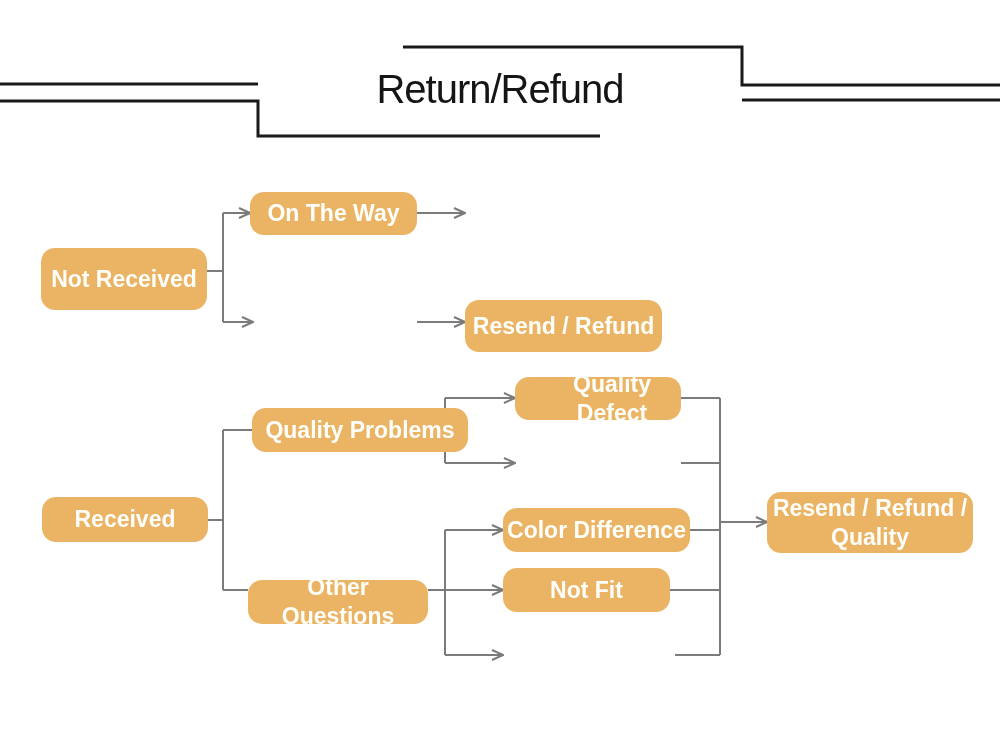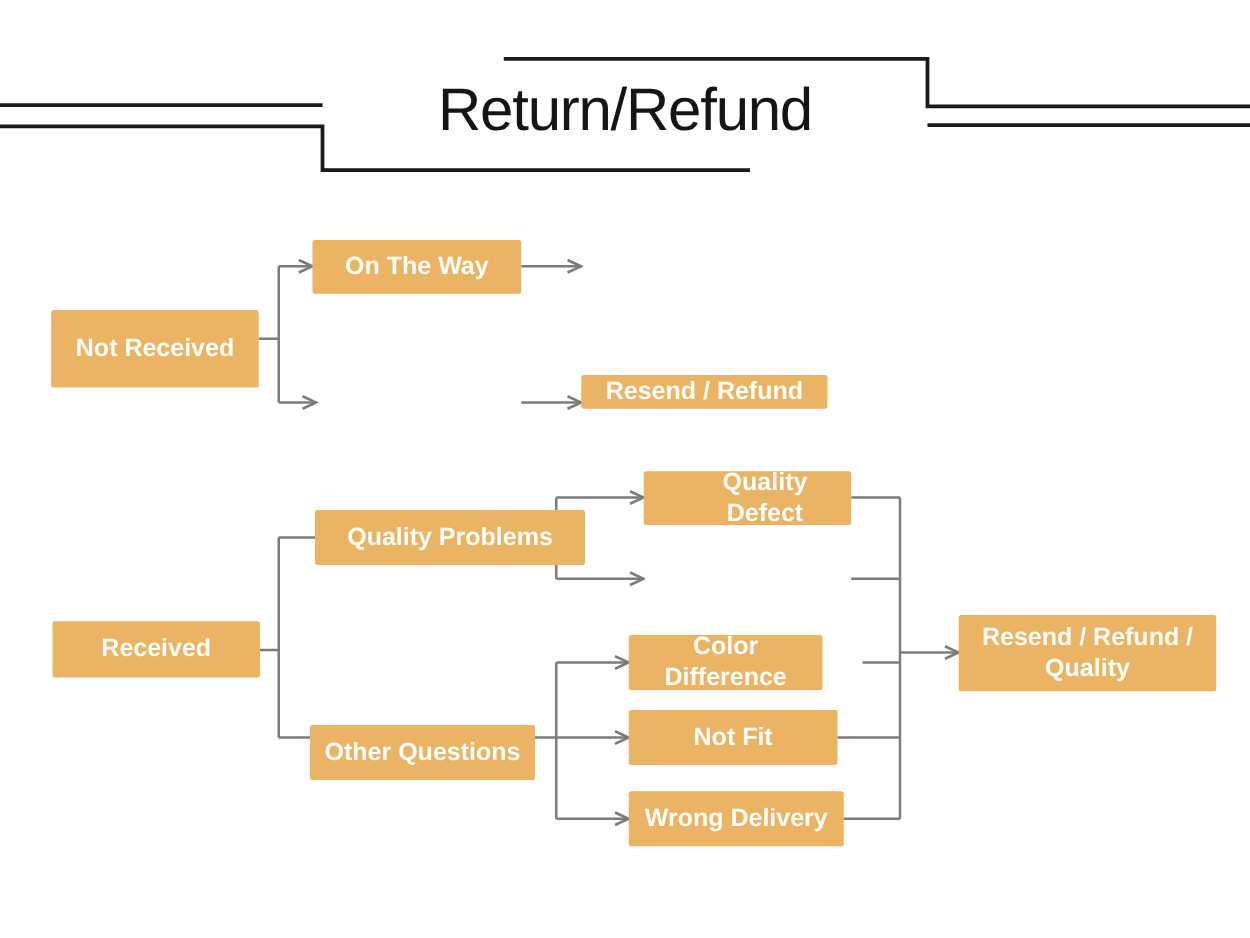--- a/index.html
+++ b/index.html
@@ -14,37 +14,37 @@
   .stage{
     position:relative;
     width:1000px;height:750px;
     background:var(--bg);
     font-family:"Liberation Sans", sans-serif;
     overflow:hidden;
   }
   .title{
     position:absolute;left:0;right:0;top:58px;
     text-align:center;
-    font-size:48px;line-height:62px;
+    font-size:40px;line-height:62px;
     letter-spacing:-1px;
     color:var(--title-color);
     font-weight:400;
   }
   svg.layer{position:absolute;left:0;top:0;}
   .decor{stroke:var(--decor-color);stroke-width:3;fill:none;}
   .conn{stroke:var(--line-color);stroke-width:2;fill:none;}
   .arrowhead{stroke:var(--line-color);stroke-width:2;fill:none;}
   .node{
     position:absolute;
     display:flex;align-items:center;justify-content:center;
     background:var(--box-fill);
     color:var(--box-text);
-    border-radius:2px;
+    border-radius:14px;
     font-weight:bold;
-    font-size:20px;line-height:1.25;
+    font-size:23px;line-height:1.25;
     text-align:center;
     padding:0 4px;box-sizing:border-box;
   }
 </style>
 </head>
 <body>
 
 <div class="stage">
 
   <svg class="layer" width="1000" height="750" viewBox="0 0 1000 750">
@@ -96,32 +96,31 @@
   </svg>
 
   <div class="title">Return/Refund</div>
 
   <div class="node" style="left:41px;top:248px;width:166px;height:62px;text-align:right;">Not Received</div>
 
   <div class="node" style="left:250px;top:192px;width:167px;height:43px;">On The Way</div>
 
 
 
-  <div class="node" style="left:465px;top:300px;width:197px;height:27px;">Resend / Refund</div>
+  <div class="node" style="left:465px;top:300px;width:197px;height:52px;">Resend / Refund</div>
 
   <div class="node" style="left:42px;top:497px;width:166px;height:45px;">Received</div>
 
   <div class="node" style="left:252px;top:408px;width:216px;height:44px;">Quality Problems</div>
 
   <div class="node" style="left:248px;top:568px;width:180px;height:44px;margin-top:12px;">Other Questions</div>
 
   <div class="node" style="left:515px;top:377px;width:166px;height:43px;padding-left:32px;">Quality Defect</div>
 
 
-  <div class="node" style="left:503px;top:508px;width:155px;height:44px;">Color Difference</div>
+  <div class="node" style="left:503px;top:508px;width:187px;height:44px;">Color Difference</div>
 
   <div class="node" style="left:503px;top:568px;width:167px;height:44px;">Not Fit</div>
 
-  <div class="node" style="left:503px;top:633px;width:172px;height:44px;">Wrong Delivery</div>
 
   <div class="node" style="left:767px;top:492px;width:206px;height:61px;">Resend / Refund / Quality</div>
 
 </div>
 
 </body></html>

